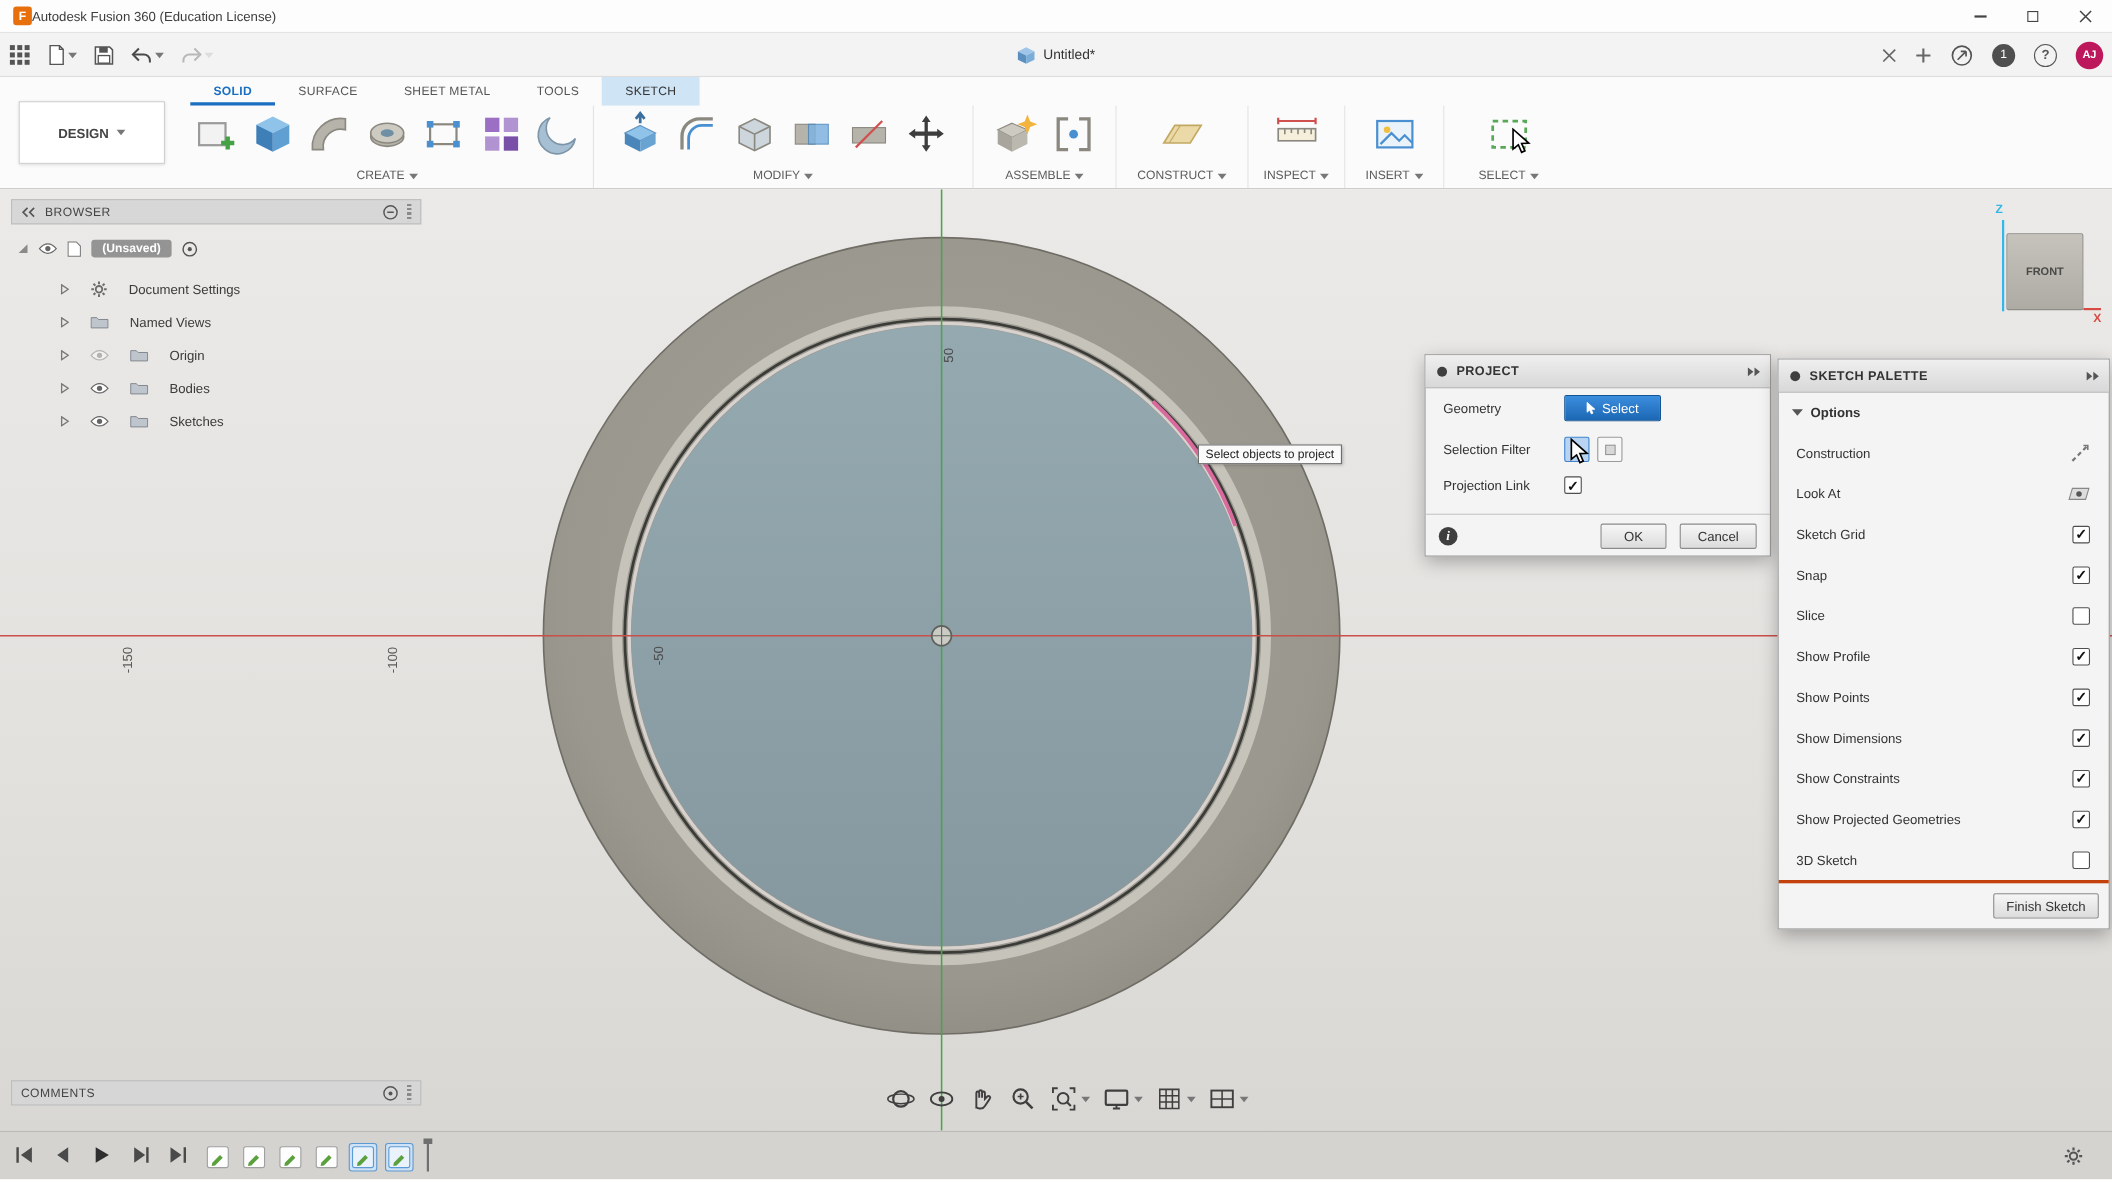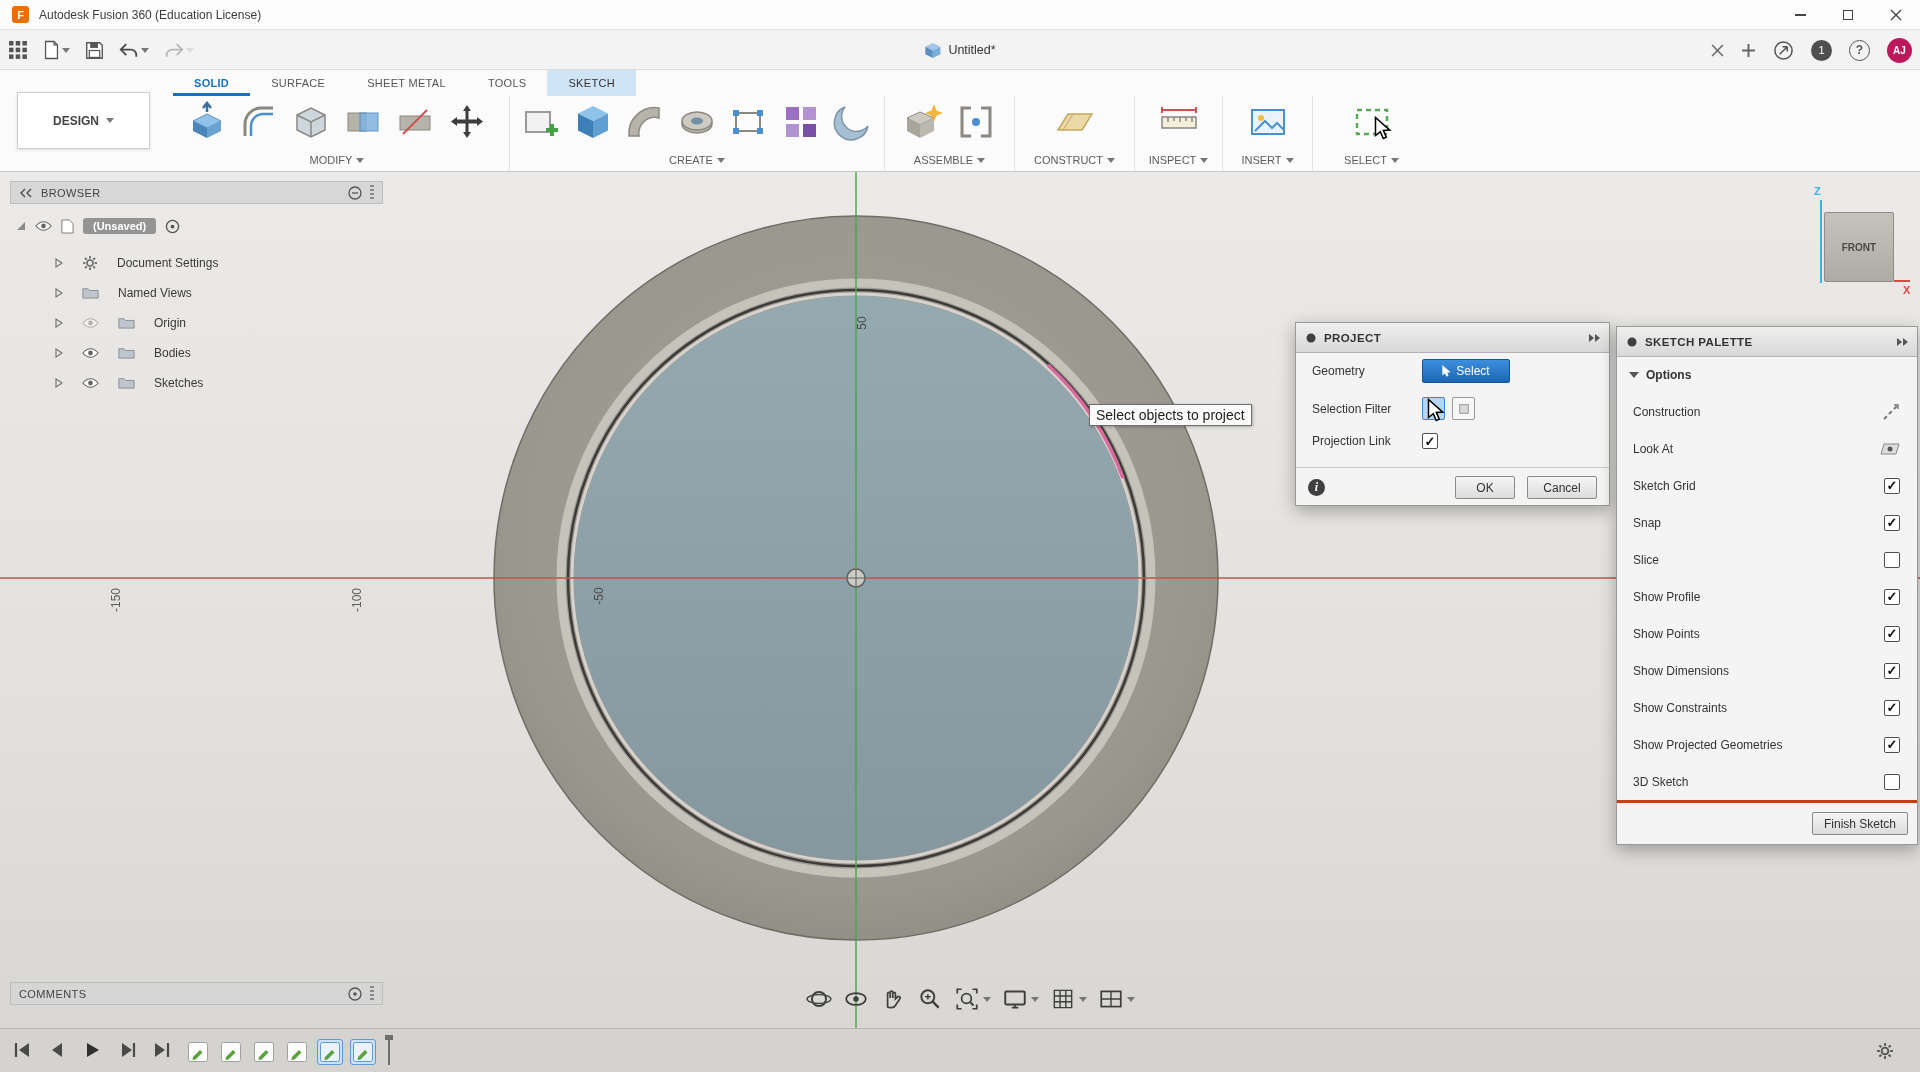--- a/index.html
+++ b/index.html
@@ -4,21 +4,21 @@
 <style>
   *{margin:0;padding:0;box-sizing:border-box}
   html,body{width:1920px;height:1080px}
   body{font-family:"Liberation Sans",sans-serif;background:#fff;overflow:hidden}
   #root{position:relative;width:1920px;height:1080px;background:#fff}
   svg{display:block}
 
   
   .titlebar{position:absolute;left:0;top:0;width:100%;height:30px;background:#fdfdfd;border-bottom:1px solid #e4e4e4;display:flex;align-items:center}
   .fusion-logo{width:17px;height:17px;margin-left:12px;background:#e7700d;border-radius:3px;color:#fff;font-size:11px;font-weight:bold;display:flex;align-items:center;justify-content:center}
-  .titlebar-text{margin-left:10px;font-size:12px;color:#3c3c3c}
+  .titlebar-text{font-size:12px;color:#3c3c3c}
   .win-controls{margin-left:auto;display:flex}
   .win-btn{width:48px;height:29px;display:flex;align-items:center;justify-content:center}
   .min-glyph{width:11px;height:2px;background:#444}
   .max-glyph{width:10px;height:10px;border:1.5px solid #444}
 
   
   .appbar{position:absolute;top:30px;left:0;width:100%;height:40px;background:#f3f3f3;border-bottom:1px solid #ddd}
   .appbar-left{position:absolute;left:8px;top:0;height:40px;display:flex;align-items:center;gap:15px}
   .tool-ic{display:flex;align-items:center;gap:2px}
   .dd-arrow{font-size:0;width:0;height:0;border-left:4px solid transparent;border-right:4px solid transparent;border-top:5px solid #777}
@@ -60,21 +60,21 @@
   .canvas{position:absolute;left:0;top:172px;width:1920px;height:856px;background:linear-gradient(180deg,#eceae8 0%,#e3e1de 60%,#d9d7d4 100%)}
 
   
   .viewcube{position:absolute;left:1824px;top:212px;width:70px;height:70px;background:linear-gradient(#c6c3bd,#aeaba4);border:1px solid #8f8d87;border-radius:2px;display:flex;align-items:center;justify-content:center;font-size:10px;font-weight:bold;color:#4a4a46;z-index:6}
   .axis-z-line{position:absolute;left:1820px;top:200px;width:2px;height:83px;background:#35b6e8;z-index:6}
   .axis-z-label{position:absolute;left:1814px;top:185px;font-size:11px;font-weight:bold;color:#35b6e8;z-index:6}
   .axis-x-line{position:absolute;left:1894px;top:280px;width:16px;height:2px;background:#d84b45;z-index:6}
   .axis-x-label{position:absolute;left:1903px;top:284px;font-size:11px;font-weight:bold;color:#d84b45;z-index:6}
 
   
-  .tooltip{position:absolute;left:1089px;top:404px;background:#fafafa;border:1px solid #6e6e6e;box-shadow:1px 1px 3px rgba(0,0,0,.25);font-size:14px;color:#222;padding:2px 6px;z-index:8;white-space:nowrap}
+  .tooltip{position:absolute;left:1089px;top:404px;background:#fafafa;border:1px solid #6e6e6e;box-shadow:1px 1px 3px rgba(0,0,0,.25);font-size:11px;color:#222;padding:2px 6px;z-index:8;white-space:nowrap}
 
   .cursor{position:absolute;z-index:20}
 
   
   .navbar{position:absolute;left:806px;top:986px;display:flex;align-items:center;gap:11px;z-index:5}
   .nav-ic{display:flex;align-items:center;gap:3px}
 
   
   .comments{position:absolute;left:10px;top:982px;width:373px;z-index:5}
 
@@ -236,66 +236,20 @@
       <div class="ribbon-tab highlight">SKETCH</div>
     </div>
 
     <div class="design-btn">
       <span>DESIGN</span>
       <span class="dd-arrow"></span>
     </div>
 
     <div class="groups">
 
-      <div class="group" style="width:345px">
-        <div class="group-icons">
-          <span class="ricon">
-              <svg width="44" height="44" viewBox="0 0 44 44">
-                <polygon points="22,14 36,21 22,28 8,21" fill="#8fc3ea" stroke="#5f93c0"></polygon>
-                <polygon points="8,21 22,28 22,38 8,31" fill="#4a86ba"></polygon>
-                <polygon points="36,21 22,28 22,38 36,31" fill="#69a3d2"></polygon>
-                <path d="M22 12 V4 M18 8 L22 3 L26 8" stroke="#3a6f9e" stroke-width="2.5" fill="none"></path>
-              </svg>
-            </span>
-          <span class="ricon">
-              <svg width="44" height="44" viewBox="0 0 44 44">
-                <path d="M8 36 V24 A 16 16 0 0 1 24 8 H36" fill="none" stroke="#8b8880" stroke-width="3"></path>
-                <path d="M14 36 V26 A 12 12 0 0 1 26 14 H36" fill="none" stroke="#4a90d0" stroke-width="2.5"></path>
-              </svg>
-            </span>
-          <span class="ricon">
-              <svg width="44" height="44" viewBox="0 0 44 44">
-                <path d="M8 15 L22 8 L36 15 L36 30 L22 37 L8 30 Z" fill="#cdd6dd" stroke="#8b8880" stroke-width="1.5"></path>
-                <path d="M8 15 L22 22 L36 15 M22 22 V37" fill="none" stroke="#8b8880" stroke-width="1.5"></path>
-              </svg>
-            </span>
-          <span class="ricon">
-              <svg width="44" height="44" viewBox="0 0 44 44">
-                <rect x="7" y="13" width="18" height="18" fill="#b6b3aa" stroke="#8b8880"></rect>
-                <rect x="19" y="13" width="18" height="18" fill="#7fb3e0" stroke="#4a86ba" opacity=".85"></rect>
-              </svg>
-            </span>
-          <span class="ricon">
-              <svg width="44" height="44" viewBox="0 0 44 44">
-                <rect x="7" y="16" width="30" height="14" fill="#b6b3aa" stroke="#8b8880"></rect>
-                <path d="M10 34 L34 10" stroke="#d05050" stroke-width="2"></path>
-              </svg>
-            </span>
-          <span class="ricon">
-              <svg width="44" height="44" viewBox="0 0 44 44">
-                <path d="M22 5 L26 11 H23.5 V19.5 H32 V17 L38 21.5 L32 26 V23.5 H23.5 V32 H26 L22 38 L18 32 H20.5 V23.5 H12 V26 L6 21.5 L12 17 V19.5 H20.5 V11 H18 Z" fill="#3d3d3d"></path>
-              </svg>
-            </span>
-        </div>
-        <div class="group-label">
-            <span>MODIFY</span>
-            <span class="dd-arrow"></span>
-          </div>
-      </div>
-
       <div class="group" style="width:375px">
         <div class="group-icons">
           <span class="ricon">
               <svg width="44" height="44" viewBox="0 0 44 44">
                 <rect x="7" y="12" width="24" height="20" fill="#f2f2f2" stroke="#9a9a9a" stroke-width="2"></rect>
                 <path d="M27 30 h12 M33 24 v12" stroke="#44a244" stroke-width="4"></path>
               </svg>
             </span>
           <span class="ricon">
               <svg width="44" height="44" viewBox="0 0 44 44">
@@ -334,20 +288,66 @@
               </svg>
             </span>
           <span class="ricon">
               <svg width="44" height="44" viewBox="0 0 44 44">
                 <path d="M14 7 A 17 17 0 1 0 37 26 A 13 13 0 1 1 14 7 Z" fill="#a7bfd2" stroke="#7d95a8" stroke-width="1.5"></path>
               </svg>
             </span>
         </div>
         <div class="group-label">
             <span>CREATE</span>
+            <span class="dd-arrow"></span>
+          </div>
+      </div>
+
+      <div class="group" style="width:345px">
+        <div class="group-icons">
+          <span class="ricon">
+              <svg width="44" height="44" viewBox="0 0 44 44">
+                <polygon points="22,14 36,21 22,28 8,21" fill="#8fc3ea" stroke="#5f93c0"></polygon>
+                <polygon points="8,21 22,28 22,38 8,31" fill="#4a86ba"></polygon>
+                <polygon points="36,21 22,28 22,38 36,31" fill="#69a3d2"></polygon>
+                <path d="M22 12 V4 M18 8 L22 3 L26 8" stroke="#3a6f9e" stroke-width="2.5" fill="none"></path>
+              </svg>
+            </span>
+          <span class="ricon">
+              <svg width="44" height="44" viewBox="0 0 44 44">
+                <path d="M8 36 V24 A 16 16 0 0 1 24 8 H36" fill="none" stroke="#8b8880" stroke-width="3"></path>
+                <path d="M14 36 V26 A 12 12 0 0 1 26 14 H36" fill="none" stroke="#4a90d0" stroke-width="2.5"></path>
+              </svg>
+            </span>
+          <span class="ricon">
+              <svg width="44" height="44" viewBox="0 0 44 44">
+                <path d="M8 15 L22 8 L36 15 L36 30 L22 37 L8 30 Z" fill="#cdd6dd" stroke="#8b8880" stroke-width="1.5"></path>
+                <path d="M8 15 L22 22 L36 15 M22 22 V37" fill="none" stroke="#8b8880" stroke-width="1.5"></path>
+              </svg>
+            </span>
+          <span class="ricon">
+              <svg width="44" height="44" viewBox="0 0 44 44">
+                <rect x="7" y="13" width="18" height="18" fill="#b6b3aa" stroke="#8b8880"></rect>
+                <rect x="19" y="13" width="18" height="18" fill="#7fb3e0" stroke="#4a86ba" opacity=".85"></rect>
+              </svg>
+            </span>
+          <span class="ricon">
+              <svg width="44" height="44" viewBox="0 0 44 44">
+                <rect x="7" y="16" width="30" height="14" fill="#b6b3aa" stroke="#8b8880"></rect>
+                <path d="M10 34 L34 10" stroke="#d05050" stroke-width="2"></path>
+              </svg>
+            </span>
+          <span class="ricon">
+              <svg width="44" height="44" viewBox="0 0 44 44">
+                <path d="M22 5 L26 11 H23.5 V19.5 H32 V17 L38 21.5 L32 26 V23.5 H23.5 V32 H26 L22 38 L18 32 H20.5 V23.5 H12 V26 L6 21.5 L12 17 V19.5 H20.5 V11 H18 Z" fill="#3d3d3d"></path>
+              </svg>
+            </span>
+        </div>
+        <div class="group-label">
+            <span>MODIFY</span>
             <span class="dd-arrow"></span>
           </div>
       </div>
 
       <div class="group" style="width:130px">
         <div class="group-icons">
           <span class="ricon">
               <svg width="44" height="44" viewBox="0 0 44 44">
                 <polygon points="18,12 32,18 18,25 5,18" fill="#cdcac2" stroke="#8b8880"></polygon>
                 <polygon points="5,18 18,25 18,38 5,31" fill="#a8a59c"></polygon>

